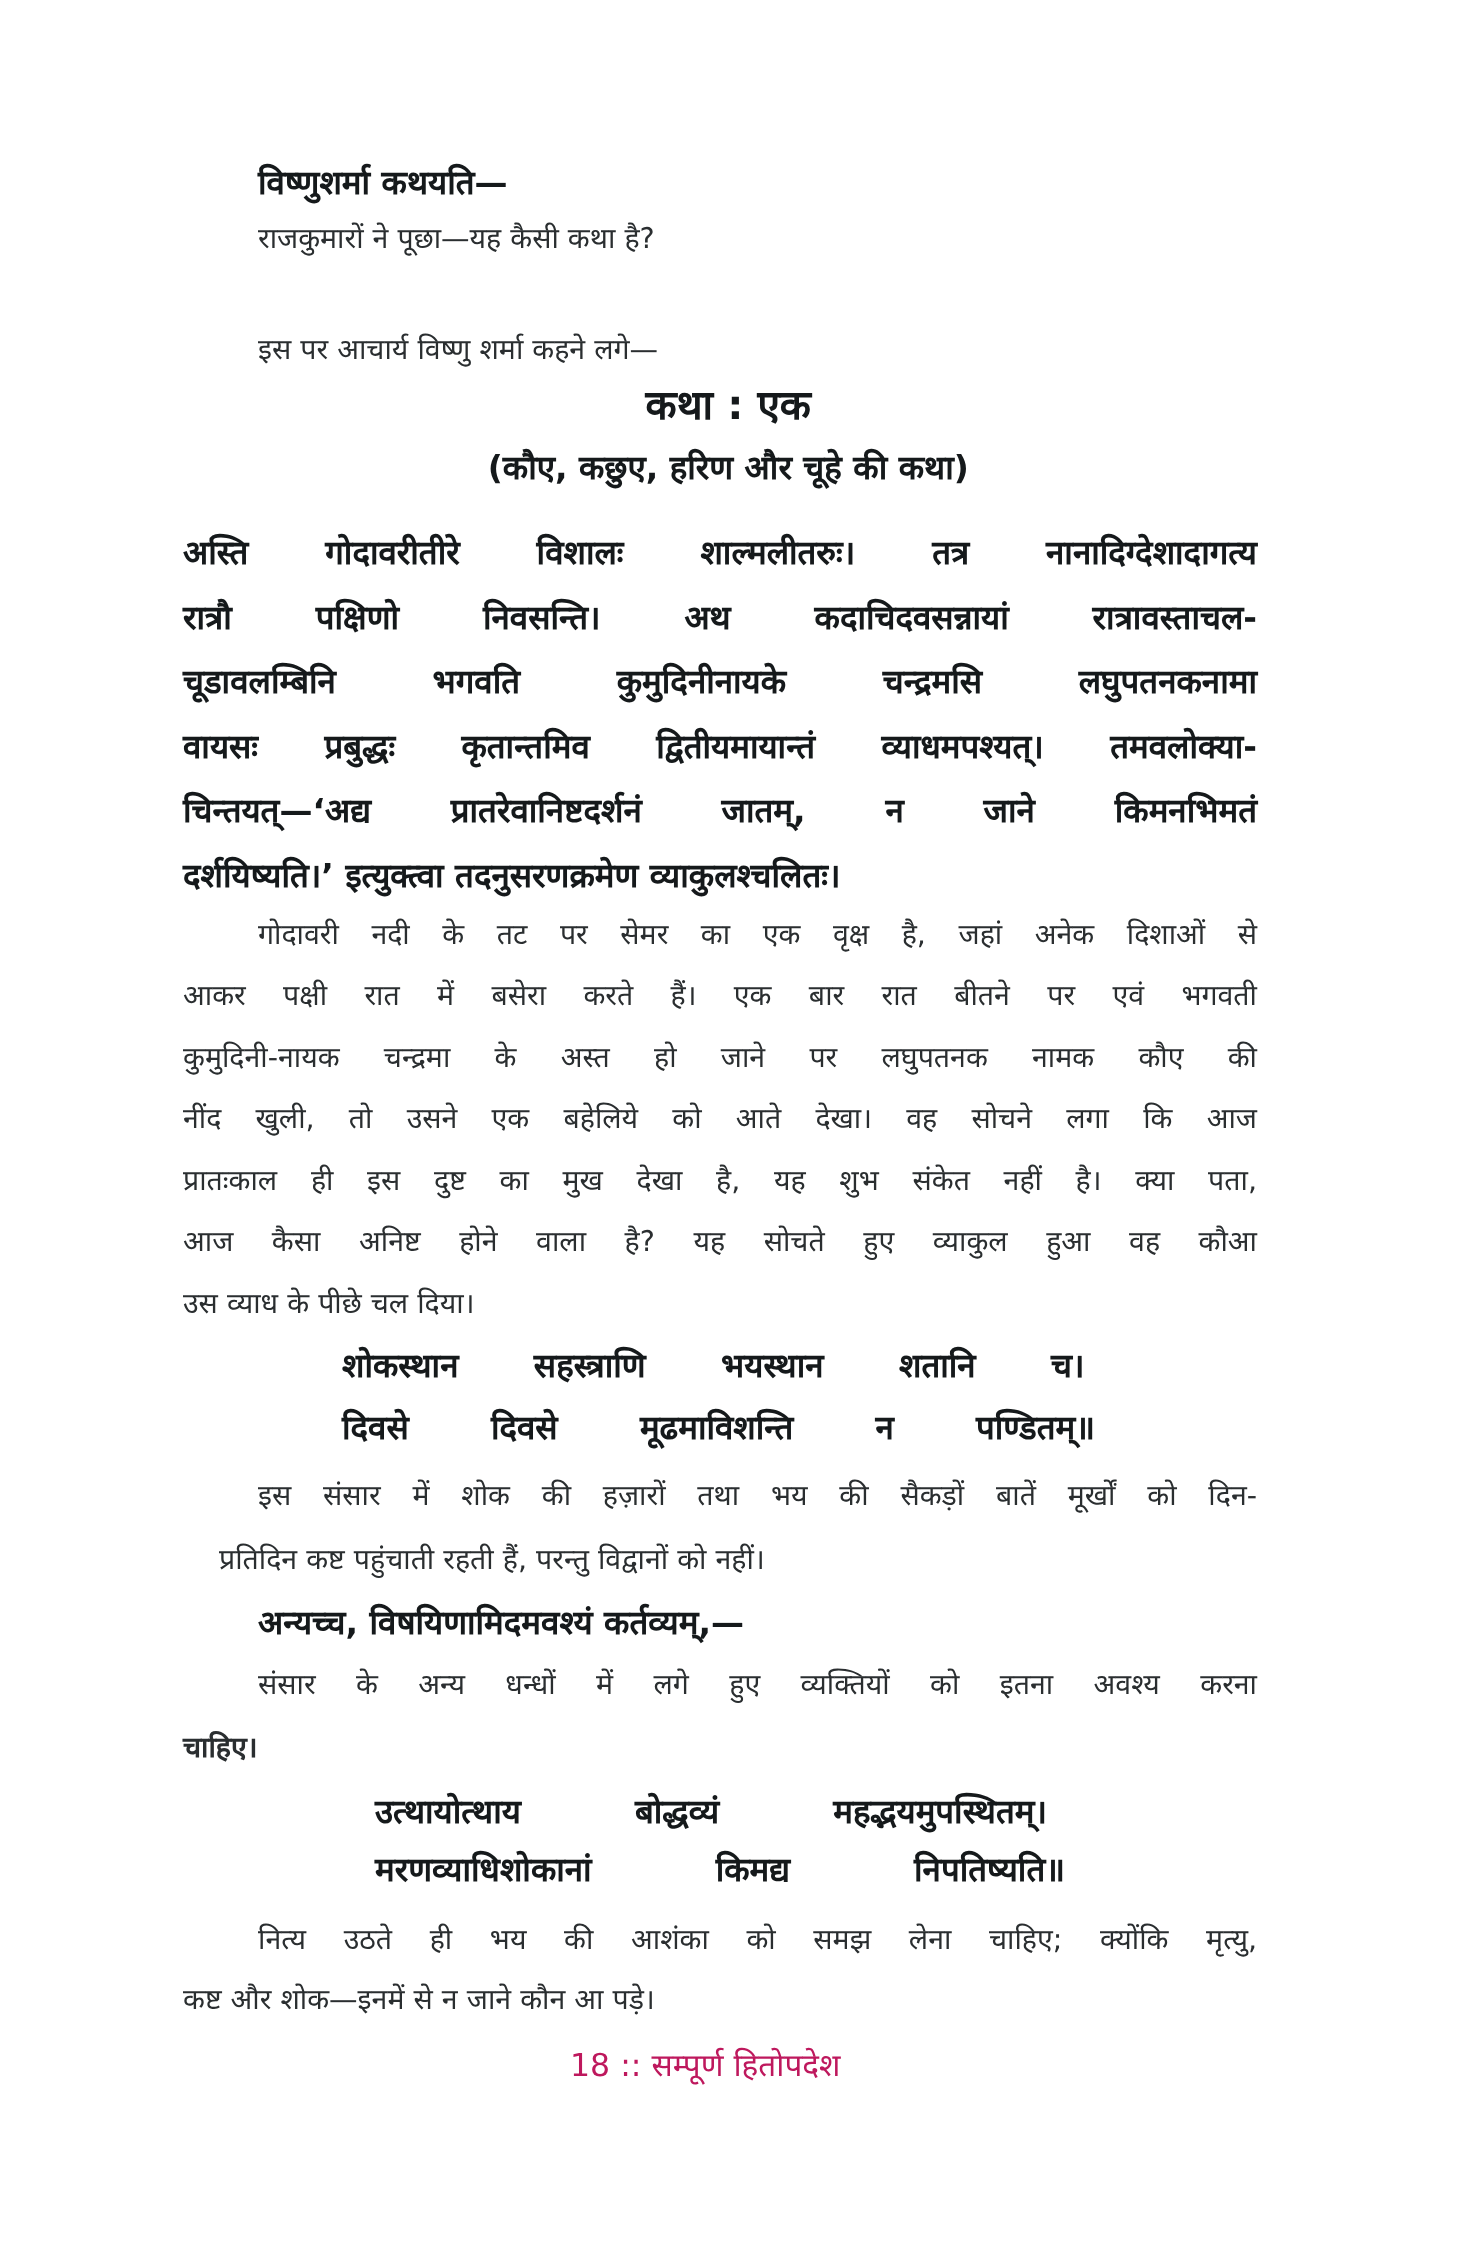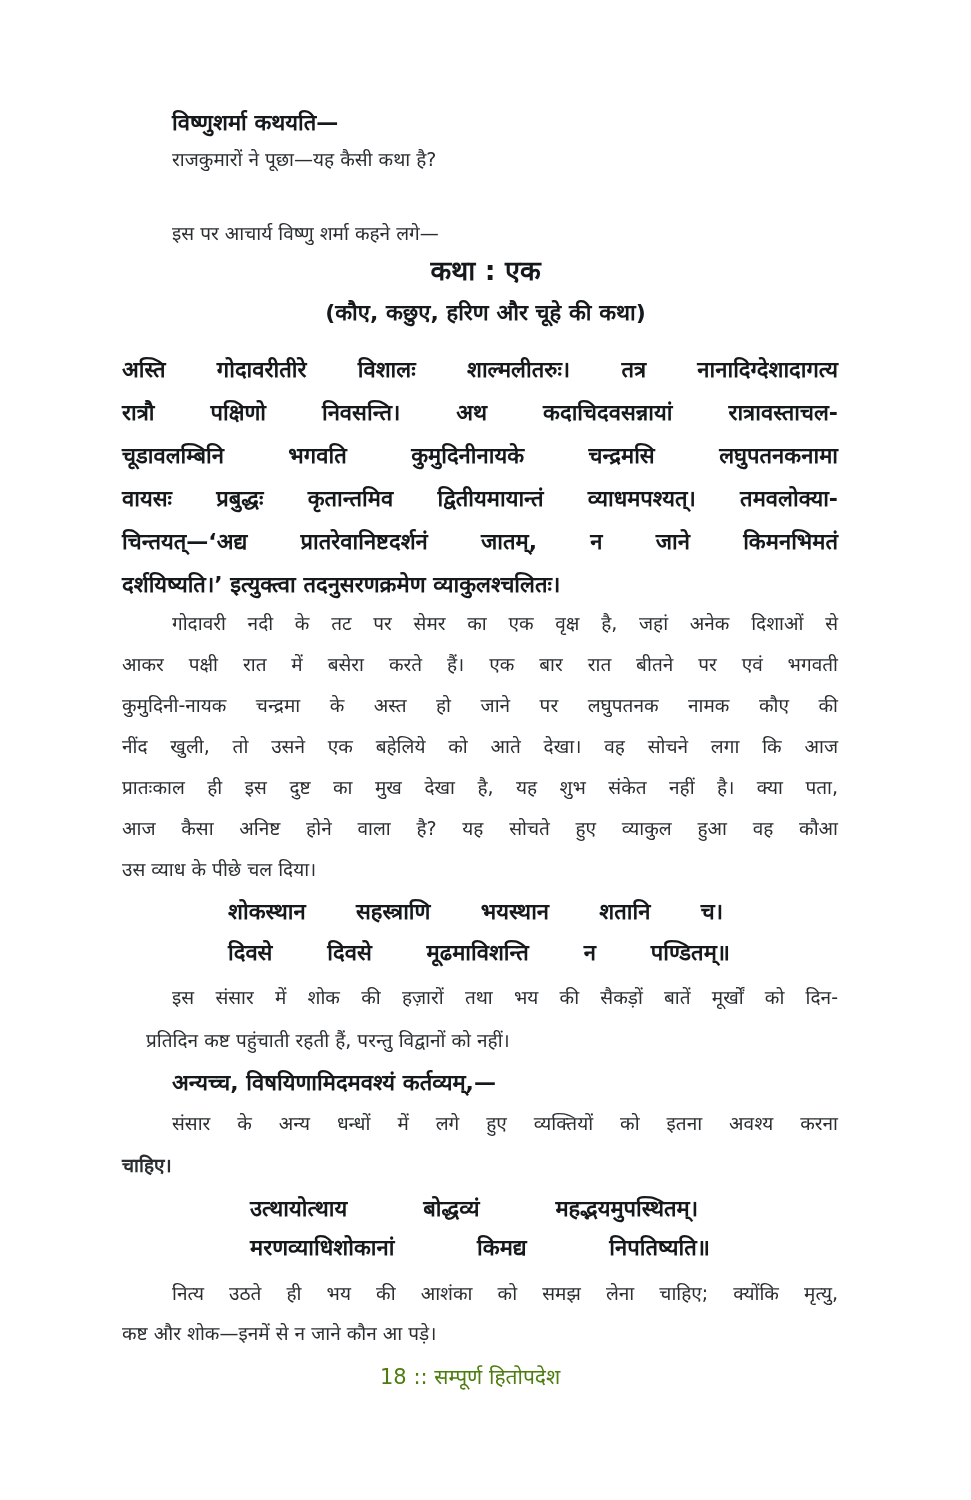--- a/index.html
+++ b/index.html
@@ -3,21 +3,21 @@
 <meta charset="utf-8">
 <style>
   html, body { margin:0; padding:0; }
   body { width:971px; height:1500px; background:#ffffff; position:relative; overflow:hidden;
          font-family:"DejaVu Sans", sans-serif; color:#1e2224; }
   .line { position:absolute; white-space:nowrap; font-size:22px; line-height:30px; }
   .bold { font-weight:bold; color:#15191b; }
   .just { left:122px; width:716px; text-align:justify; text-align-last:justify; }
   .center { left:0; width:971px; text-align:center; }
   .hi { font-size:19px; color:#2a2e30; }
-  .footer { font-size:21px; color:#4d7c0f; }
+  .footer { font-size:21px; color:#be185d; }
   .title { font-size:27px; }
 </style>
 </head>
 <body>
 
 <div class="line bold" style="left:172px; top:108px;">विष्णुशर्मा कथयति—</div>
 <div class="line hi" style="left:172px; top:144px;">राजकुमारों ने पूछा—यह कैसी कथा है?</div>
 <div class="line hi" style="left:172px; top:181px;margin-top:37px;">इस पर आचार्य विष्णु शर्मा कहने लगे—</div>
 
 <div class="line bold center title" style="top:256px;">कथा : एक</div>

